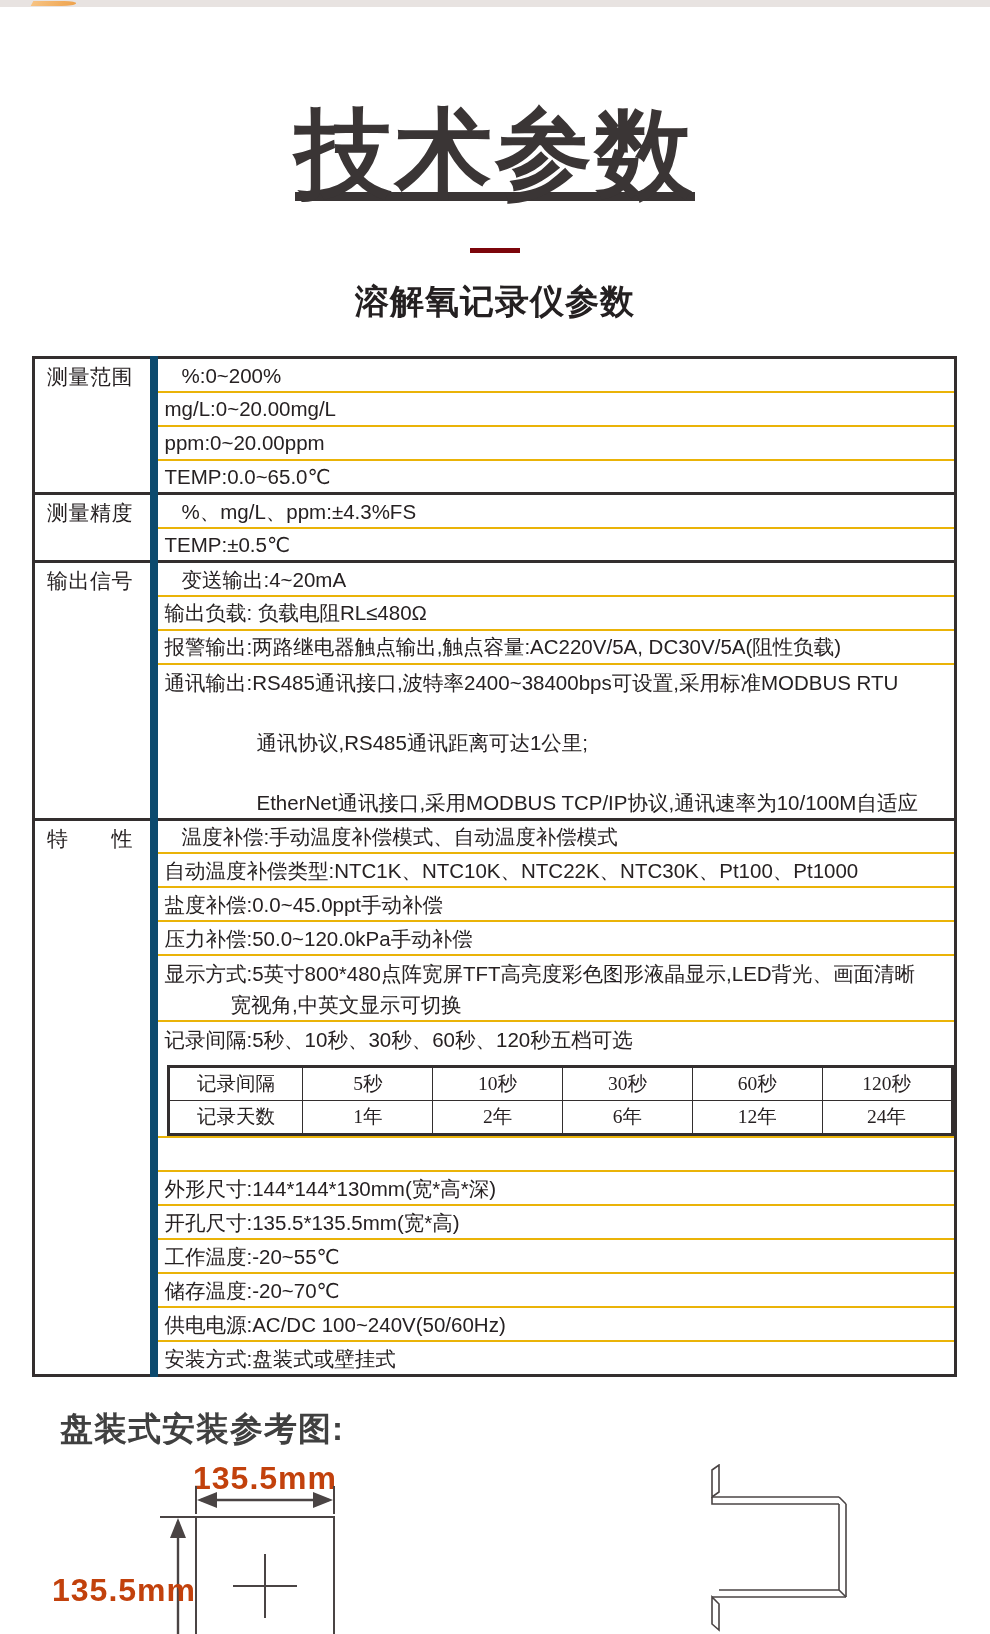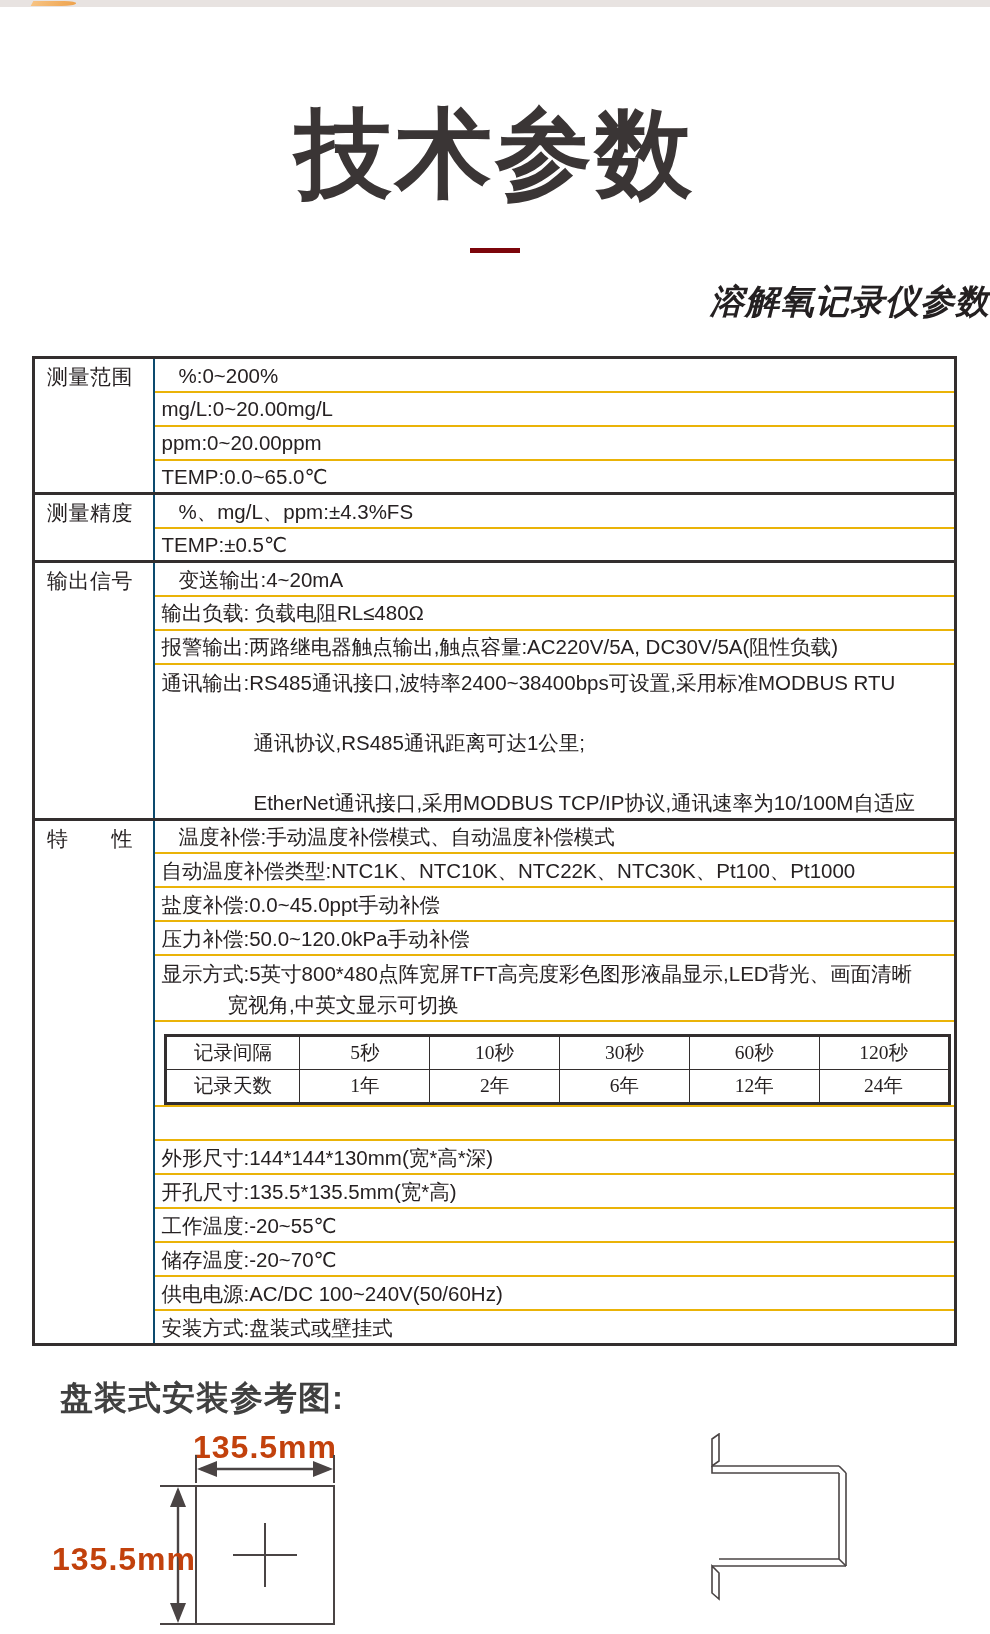--- a/index.html
+++ b/index.html
@@ -14,42 +14,43 @@
     position:absolute;left:32px;top:1px;width:44px;height:5px;
     background:linear-gradient(90deg,#f7c383,#eea24c);
     border-radius:0 60% 60% 0/0 100% 100% 0;
     transform:skewX(-28deg);
   }
   
   .page-title{
     margin:86px 0 0;text-align:center;
     font-size:97px;line-height:1.25;font-weight:900;letter-spacing:3px;
     color:#3a3535;
+    text-decoration:underline;
   }
   .title-divider{width:50px;height:5px;margin:34px auto 0;background:#7c050b;}
   .page-subtitle{
-    margin:26px 0 0;text-align:right;
-    font-size:34px;font-weight:700;color:#242021;letter-spacing:1px;font-style:italic;
+    margin:26px 0 0;text-align:center;
+    font-size:34px;font-weight:700;color:#242021;letter-spacing:1px;
   }
   
   table.spec{
     margin:31px 33px 0 32px;width:925px;
     border-collapse:collapse;table-layout:fixed;
     border:3px solid #332e2e;
   }
   table.spec col.c-label{width:120px;}
   table.spec td{
     font-size:20.5px;line-height:31px;
     padding:0 0 0 7px;vertical-align:middle;overflow:hidden;
     border:0;
   }
   table.spec td.val{border-top:2px solid #eab308;}
   tr.sec-first td{border-top:3px solid #332e2e !important;padding-left:24px;}
   table.spec td.label{
-    border-right:2px solid #0c4a6e;
+    border-right:8px solid #0c4a6e;
     vertical-align:top;padding:2px 0 0 12px;
     font-size:21px;letter-spacing:.5px;white-space:pre;
   }
   table.spec tr{height:34px;}
   tr.h-comm{height:96px;}
   tr.h-disp{height:64px;}
   tr.h-rec{height:112px;}
   tr.h-gap{height:10px;}
   td.val .line{white-space:pre;}
   td.val.multi{vertical-align:top;padding-top:2px;}
@@ -170,20 +171,21 @@
         <td class="val">压力补偿:50.0~120.0kPa手动补偿</td>
       </tr>
     <tr class="h-disp">
       <td class="val multi">
         <div class="line">显示方式:5英寸800*480点阵宽屏TFT高亮度彩色图形液晶显示,LED背光、画面清晰</div>
         <div class="line indent-disp">宽视角,中英文显示可切换</div>
       </td>
     </tr>
     <tr class="h-rec">
       <td class="val multi">
+        <div class="line">记录间隔:5秒、10秒、30秒、60秒、120秒五档可选</div>
         <table class="mini">
           <colgroup>
               <col class="m0">
               <col>
               <col>
               <col>
               <col>
               <col>
             </colgroup>
           <tbody>

